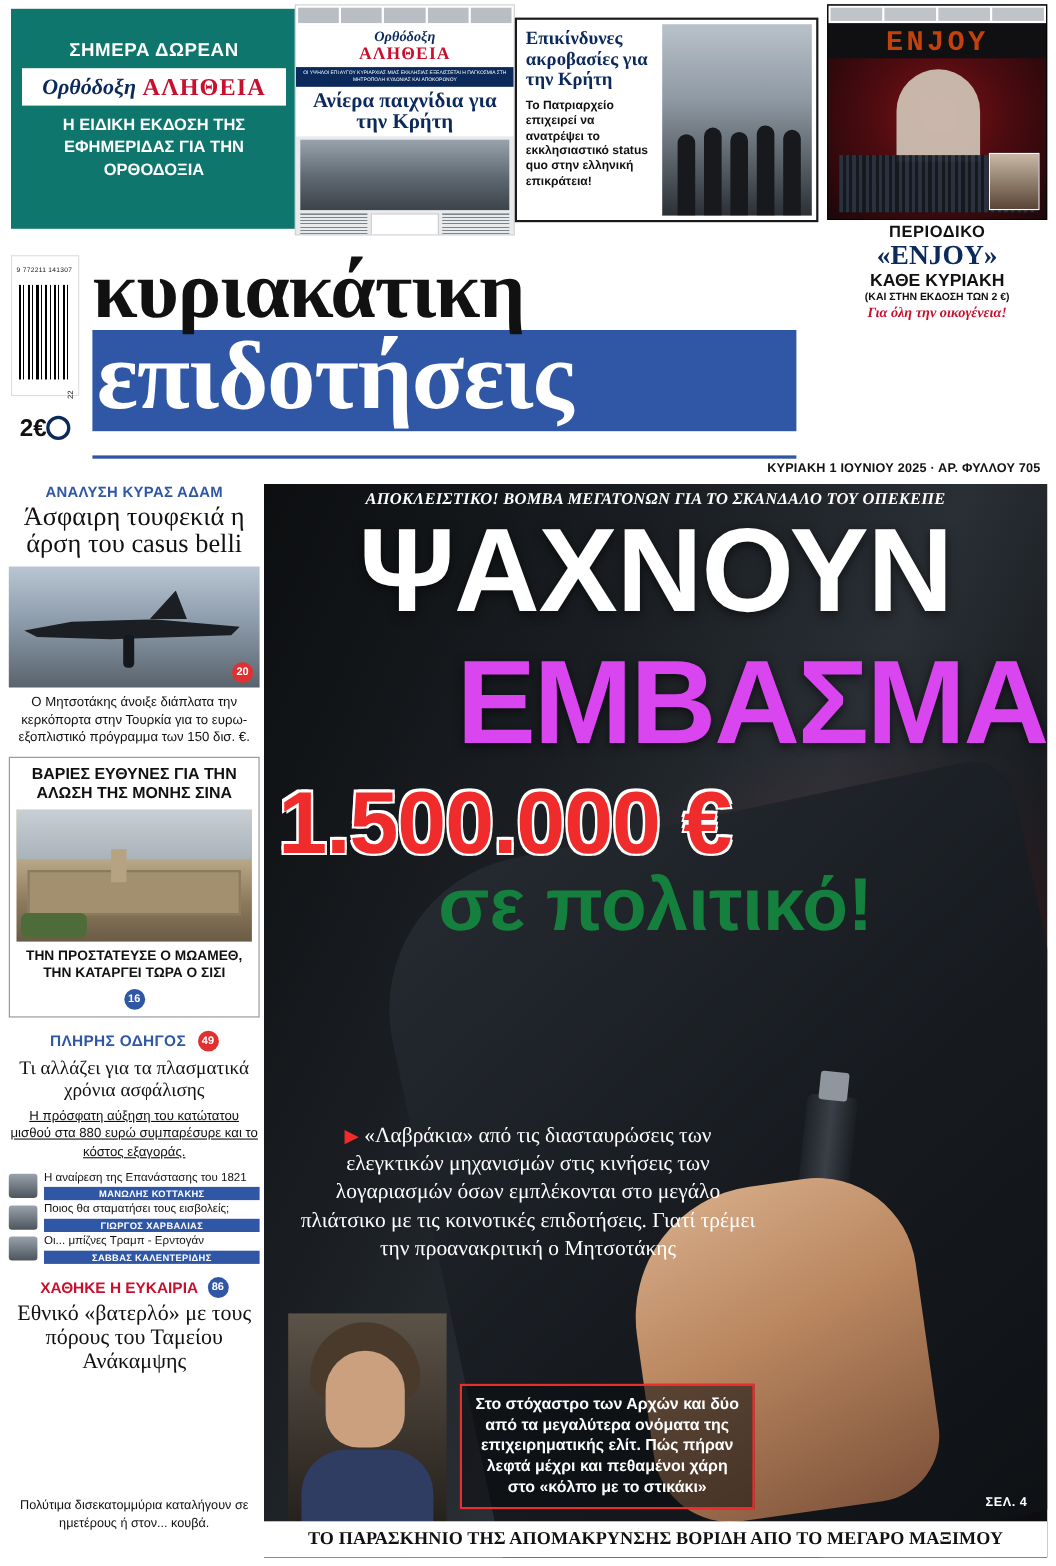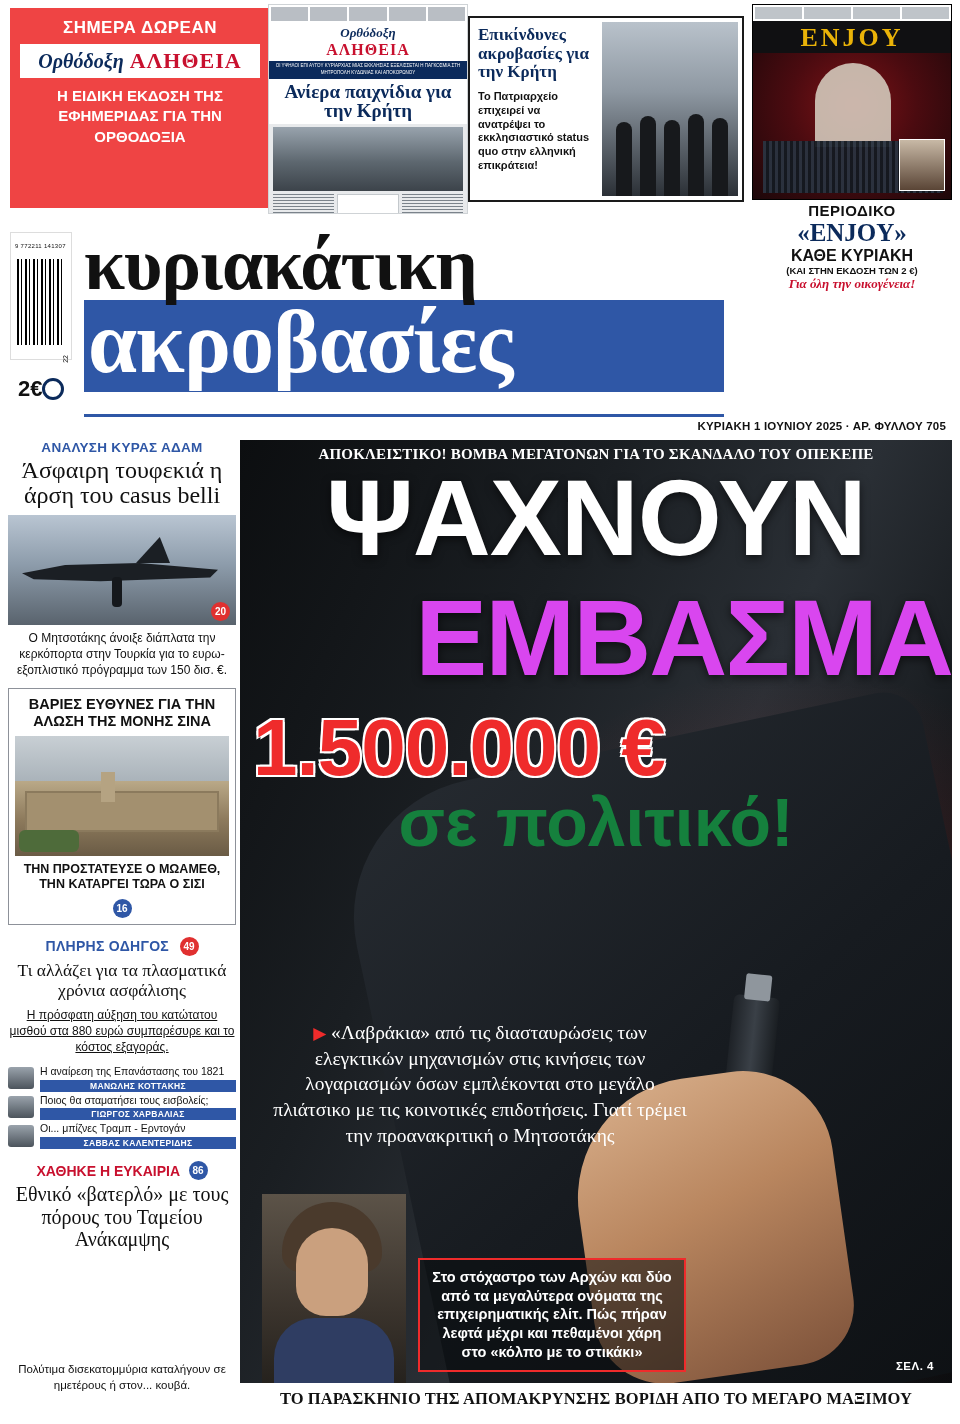--- a/index.html
+++ b/index.html
@@ -10,21 +10,21 @@
     overflow: hidden;
     position: relative;
   }
   .page { position: relative; width: 960px; height: 1424px; background: #fff; }
 
   
   .top-strip { position: absolute; left: 0; top: 0; width: 960px; height: 228px; background: #fff; }
 
   .promo-orthodoxy {
     position: absolute; left: 10px; top: 8px; width: 260px; height: 200px;
-    background: #ef4444; color: #fff; padding: 6px 8px; text-align: center;
+    background: #0f766e; color: #fff; padding: 24px 8px; text-align: center;
   }
   .promo-orthodoxy .line1 {
     font-weight: bold; font-size: 17px; letter-spacing: .5px; color: #ffffff; margin: 4px 0 6px;
   }
   .logo-box { background: #fff; padding: 4px 6px; margin: 0 2px 8px; display: flex; align-items: center; justify-content: center; gap: 6px; }
   .logo-ortho { font-family: "Liberation Serif", serif; font-style: italic; font-weight: bold; font-size: 20px; color: #0b2a5b; }
   .logo-alitheia { font-family: "Liberation Serif", serif; font-weight: bold; font-size: 22px; color: #c8102e; letter-spacing: 1px; }
   .promo-orthodoxy .sub { font-size: 15px; font-weight: bold; line-height: 1.35; color: #ffffff; }
 
   .promo-paper {
@@ -51,21 +51,21 @@
   .pa-text { width: 132px; padding: 8px 6px 6px 8px; }
   .pa-title { font-family: "Liberation Serif", serif; font-weight: bold; font-size: 17px; color: #0b2a5b; line-height: 1.1; }
   .pa-body { margin-top: 8px; font-size: 11px; font-weight: bold; color: #111; line-height: 1.25; }
   .pa-photo { flex: 1; margin: 4px 4px 4px 0; background: linear-gradient(180deg,#b9c2cb 0%,#8e98a2 40%,#2b3036 100%); position: relative; overflow: hidden; }
   .pa-photo .fig { position: absolute; bottom: 0; width: 16px; height: 74px; background: #17191c; border-radius: 8px 8px 0 0; }
 
   .promo-enjoy { position: absolute; left: 752px; top: 4px; width: 200px; height: 218px; }
   .enjoy-cover { width: 200px; height: 196px; background: #101012; position: relative; overflow: hidden; border: 1px solid #000; }
   .enjoy-cover .ec-top { height: 16px; background: #fff; display: flex; gap: 2px; padding: 2px; }
   .enjoy-cover .ec-top i { flex: 1; background: #bfc4c9; }
-  .enjoy-title { position: absolute; top: 18px; left: 0; width: 100%; text-align: center; font-family: Liberation Serif, serif; font-weight: bold; font-size: 26px; color: #eab308; letter-spacing: 3px; }
+  .enjoy-title { position: absolute; top: 18px; left: 0; width: 100%; text-align: center; font-family: Liberation Mono, monospace; font-weight: bold; font-size: 26px; color: #c2410c; letter-spacing: 3px; }
   .enjoy-hall { position: absolute; top: 48px; left: 0; width: 200px; height: 148px;
     background: radial-gradient(ellipse at 50% 35%, #7d1216 0%, #4b0b10 45%, #1b0709 100%); }
   .enjoy-hall::after { content: ""; position: absolute; left: 10px; right: 10px; bottom: 8px; height: 52px;
     background: repeating-linear-gradient(90deg,#2a3340 0px,#2a3340 3px,#131920 3px,#131920 6px); opacity: .95; }
   .enjoy-arch { position: absolute; left: 62px; top: 10px; width: 76px; height: 84px; background: #d9d3c6; border-radius: 38px 38px 0 0; opacity: .85; }
   .enjoy-inset { position: absolute; right: 6px; bottom: 8px; width: 46px; height: 52px; background: linear-gradient(180deg,#c8b9a6,#5a4536); border: 1px solid #fff; }
   .enjoy-caption { margin-top: 2px; text-align: center; }
   .enjoy-caption .l1 { font-size: 15px; font-weight: bold; color: #111; letter-spacing: .5px; }
   .enjoy-caption .l2 { font-family: "Liberation Serif", serif; font-weight: bold; font-size: 25px; color: #0b2a5b; }
   .enjoy-caption .l3 { font-size: 16px; font-weight: bold; color: #111; }
@@ -142,21 +142,21 @@
   .ms-arm { position: absolute; right: -40px; top: 300px; width: 600px; height: 680px;
     background: linear-gradient(150deg,#262b31 0%,#171b20 50%,#0d1013 100%);
     transform: rotate(-12deg); border-radius: 140px 40px 0 0; }
   .ms-hand { position: absolute; right: 110px; bottom: 40px; width: 260px; height: 300px;
     background: linear-gradient(160deg,#d9b08c 0%,#b9865f 45%,#7d523a 100%); border-radius: 120px 90px 60px 70px; transform: rotate(-8deg); }
   .ms-usb { position: absolute; right: 178px; bottom: 300px; width: 46px; height: 120px;
     background: linear-gradient(90deg,#1e2227,#3a4047,#1a1e22); border-radius: 6px; transform: rotate(6deg); }
   .ms-usb::after { content: ""; position: absolute; left: 10px; top: -22px; width: 26px; height: 26px; background: #8f969d; border-radius: 3px; }
 
   .ms-topbar { position: absolute; left: 0; top: 0; width: 100%; padding: 6px 6px 5px; text-align: center;
-    font-family: "Liberation Serif", serif; font-weight: bold; font-size: 15px; letter-spacing: .2px; color: #fff; }
+    font-family: "Liberation Serif", serif; font-weight: bold; font-size: 15px; letter-spacing: .2px; color: #fff; font-style: italic; }
   .ms-h1 { position: absolute; left: 0; top: 28px; width: 100%; text-align: center;
     font-family: "Liberation Sans", sans-serif; font-weight: bold; font-size: 108px; line-height: .92; color: #fff; letter-spacing: -1px;
     text-shadow: 0 3px 10px rgba(0,0,0,.6); }
   .ms-h2 { position: absolute; left: 0; top: 148px; width: 100%; text-align: right;
     font-weight: bold; font-size: 108px; line-height: .92; color: #d946ef; letter-spacing: -2px; text-shadow: 0 3px 10px rgba(0,0,0,.6); }
   .ms-amount { position: absolute; left: 0; top: 268px; width: 100%; text-align: left;
     font-weight: bold; font-size: 80px; line-height: 1; color: #ef2b2b; letter-spacing: -1px;
     text-shadow: 2px 2px 0 #ffffff, -2px -2px 0 #ffffff, 2px -2px 0 #ffffff, -2px 2px 0 #ffffff; margin-left: 13px; }
   .ms-h3 { position: absolute; left: 0; top: 348px; width: 100%; text-align: center;
     font-weight: bold; font-size: 68px; line-height: 1; color: #15803d; }
@@ -264,21 +264,21 @@
       <div class="bars"></div>
       <div class="bc-side">22</div>
     </div>
     <div class="price-badge">
       <div class="circ"></div>
       <div class="txt">2€</div>
     </div>
     <div class="mast-block">
       <div class="mast-line1">κυριακάτικη</div>
       <div class="mast-line2wrap">
-        <div class="mast-line2">ακροβασίες</div>
+        <div class="mast-line2">επιδοτήσεις</div>
       </div>
     </div>
     <div class="mast-rule"></div>
     <div class="issue-line">ΚΥΡΙΑΚΗ 1 ΙΟΥΝΙΟΥ 2025 · ΑΡ. ΦΥΛΛΟΥ 705</div>
   </div>
 
   <div class="left-col">
 
     <div>
       <div class="kicker-blue">ΑΝΑΛΥΣΗ ΚΥΡΑΣ ΑΔΑΜ</div>

